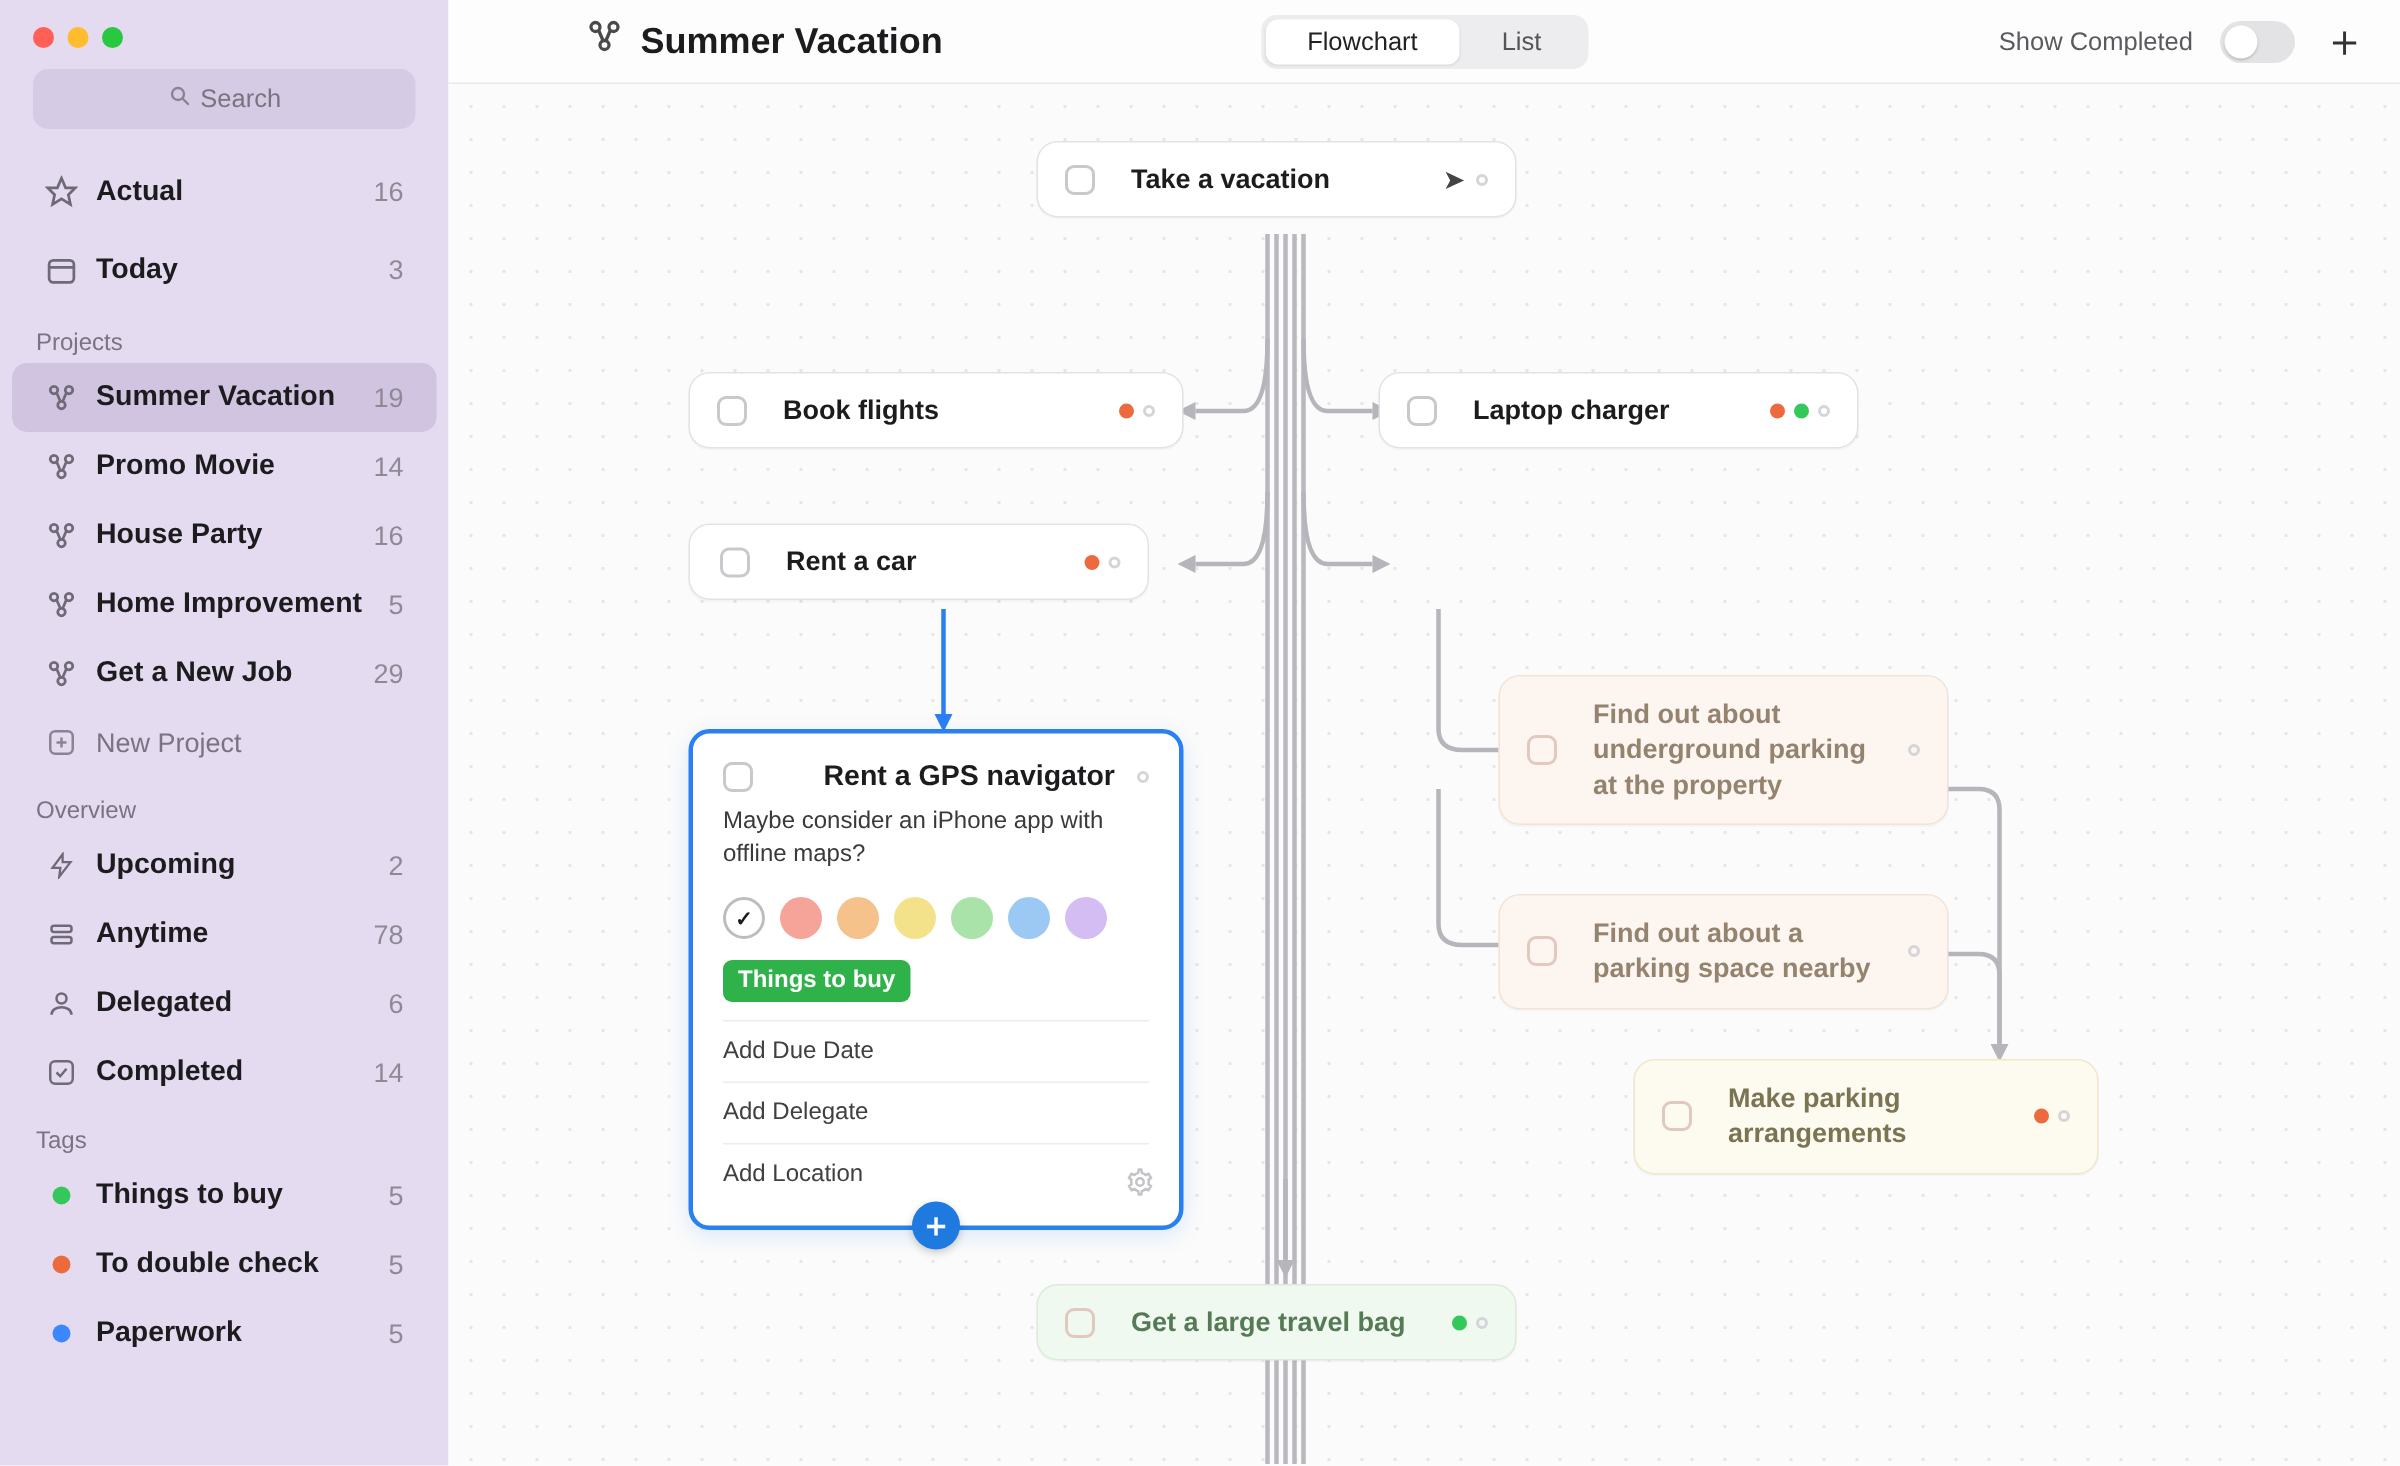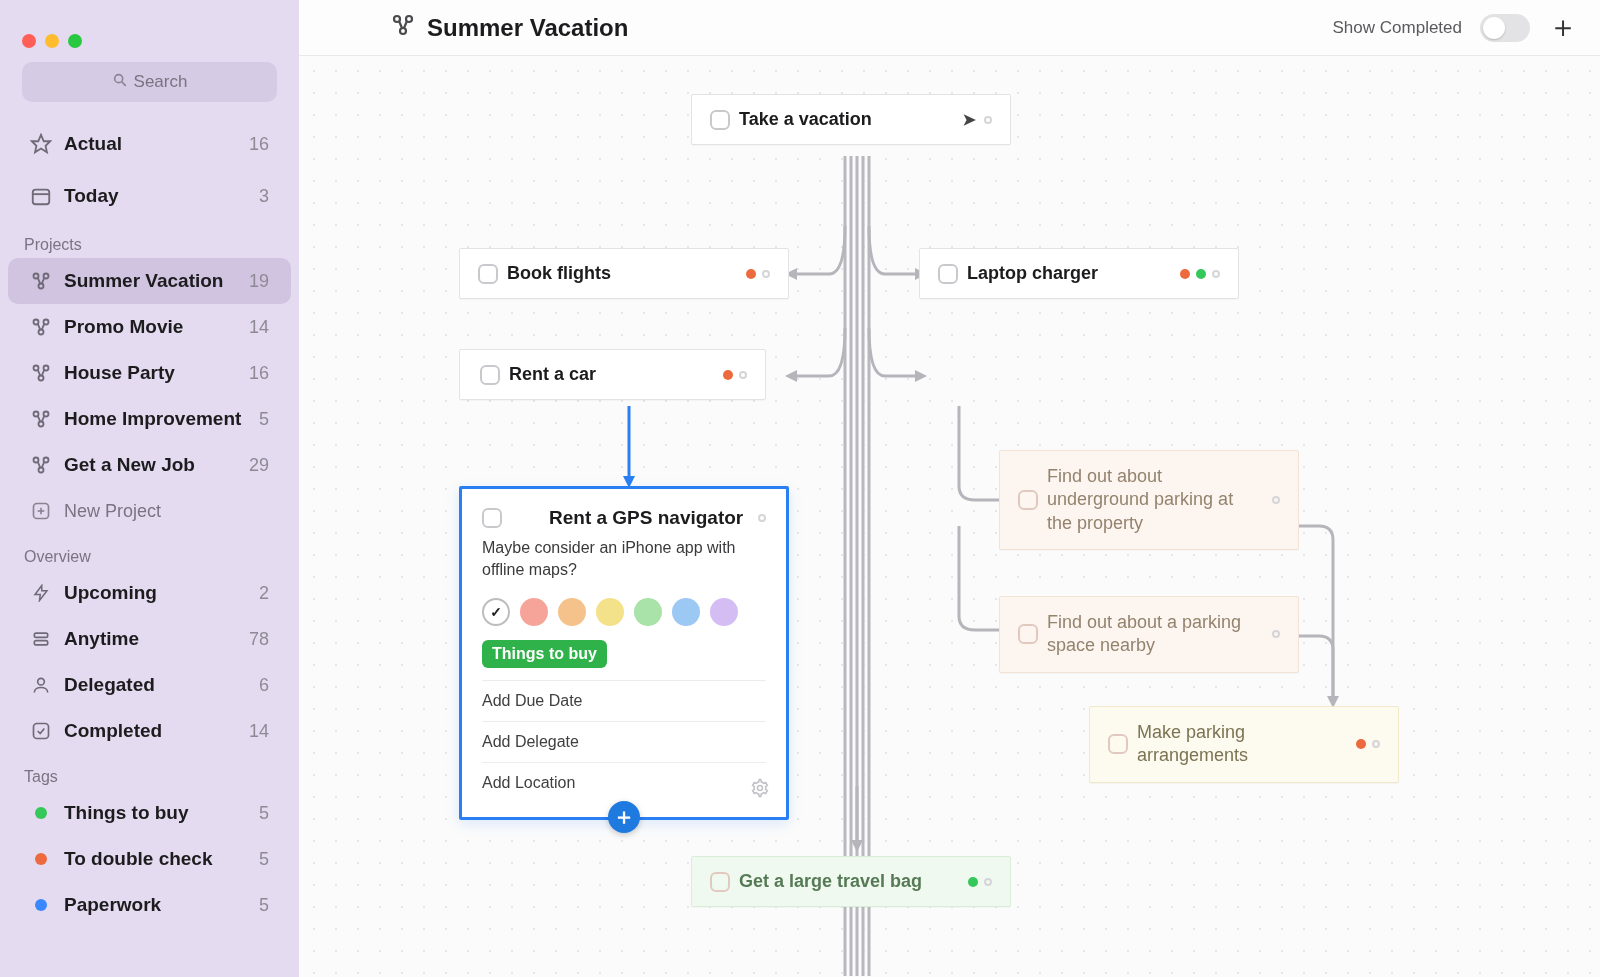--- a/index.html
+++ b/index.html
@@ -12,21 +12,21 @@
     position: relative;
   }
 
   
   .sidebar {
     position: absolute;
     left: 0; top: 0;
     width: 299px;
     height: 977px;
     background: #e5dbf0;
-    padding-top: 28px;
+    padding-top: 12px;
     font-size: 18px;
     color: #3a3a3c;
   }
   .traffic-lights { display: flex; gap: 9px; padding: 6px 0 14px 22px; }
   .traffic-light { width: 14px; height: 14px; border-radius: 50%; }
   .tl-red    { background: #ff5f57; }
   .tl-yellow { background: #febc2e; }
   .tl-green  { background: #28c840; }
 
   .search-box {
@@ -116,43 +116,43 @@
     background-size: 22px 22px;
     background-position: 4px 4px;
     background-color: #fbfbfb;
   }
   .canvas svg.connectors { position:absolute; inset:0; width:100%; height:100%; pointer-events:none; }
 
   .card {
     position: absolute;
     background: #ffffff;
     border: 1px solid #e3e3e6;
-    border-radius: 2px;
+    border-radius: 14px;
     box-shadow: 0 1px 1px rgba(0,0,0,.03);
     padding: 14px 18px;
-    display: flex; align-items: center; gap: 9px;
+    display: flex; align-items: center; gap: 24px;
     font-size: 18px; font-weight: 600; color: #1c1c1e;
   }
   .card .chk {
     width: 20px; height: 20px; border-radius: 6px;
     border: 2px solid #c9c9cd;
   }
   .card .label { flex: 1; }
   .status-dots { display:flex; gap:6px; align-items:center;}
   .sd { width:10px; height:10px; border-radius:50%; }
   .sd-orange { background:#ed6a3e; }
   .sd-green  { background:#34c759; }
   .sd-hollow { border:2px solid #d5d5d9; width:8px; height:8px; background:transparent; }
 
   .muted-card { background:#fdf2ee; border-color:#f2ded6; color:#8a6e63; }
   .muted-card .chk { border-color:#e1c9c0; }
   .muted-card.soft { background:#fdf6f0; border-color:#f1e4d7; color:#94836e; }
   .muted-card.yellow { background:#fdfaef; border-color:#f0e8c9; color:#7b7453; }
   .muted-card.green { background:#eff9ef; border-color:#d9edd8; color:#567a55; }
-  .multi .label { font-weight:400; line-height:1.3; }
+  .multi .label { font-weight:700; line-height:1.3; }
 
   .loc-icon { font-size:16px; margin-left:auto; color:#444; display:flex; align-items:center; gap:8px;}
   .loc-icon .sd-hollow{ width:8px; height:8px;}
 
   
   .editor {
     border: 3px solid #2a7ff3;
     box-shadow: 0 4px 14px rgba(42,127,243,.15);
     width: 330px;
     display:block;
@@ -376,20 +376,24 @@
       <svg width="24" height="24" viewBox="0 0 24 24" fill="none" stroke="#4a4a4d" stroke-width="2.2">
           <circle cx="6" cy="6" r="3"></circle>
           <circle cx="18" cy="6" r="3"></circle>
           <circle cx="12" cy="18" r="3"></circle>
           <path d="M8 8 L11 15 M16 8 L13 15"></path>
         </svg>
     </span>
     <span>Summer Vacation</span>
   </div>
 
+  <div class="seg-control">
+    <div class="seg-btn on">Flowchart</div>
+    <div class="seg-btn">List</div>
+  </div>
 
   <div class="right-ctrl">
     <span>Show Completed</span>
     <div class="toggle"></div>
     <span class="plus-large">＋</span>
   </div>
 </header>
 
 <main class="canvas">
 

